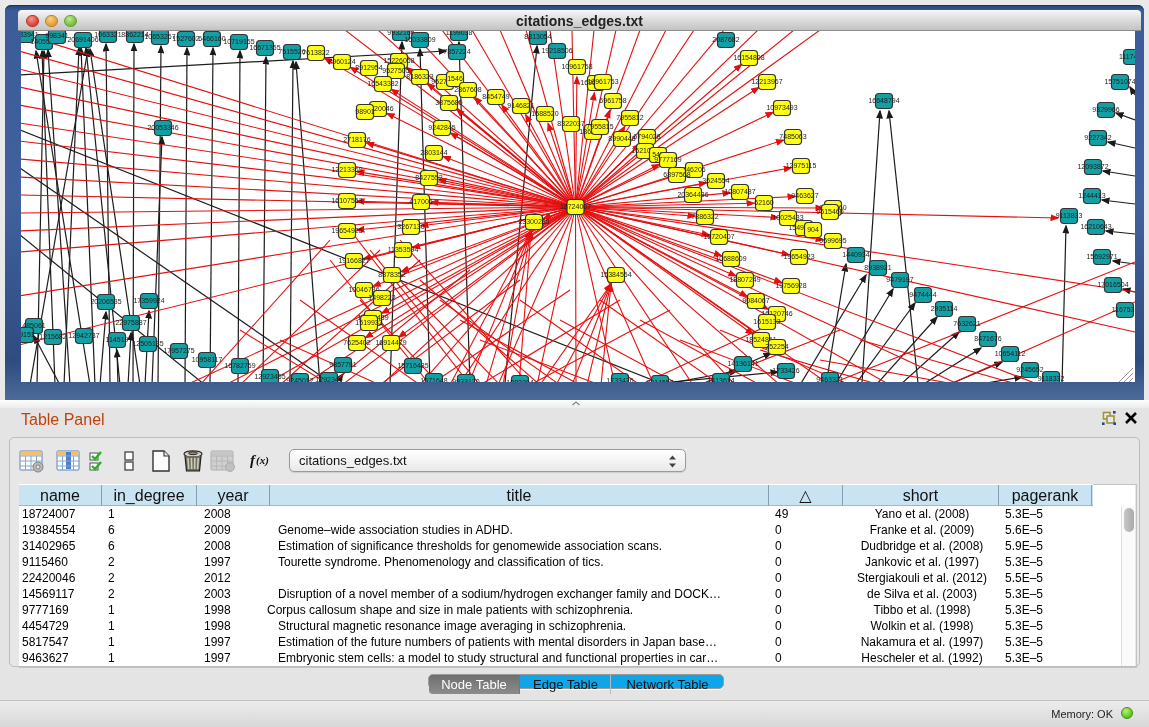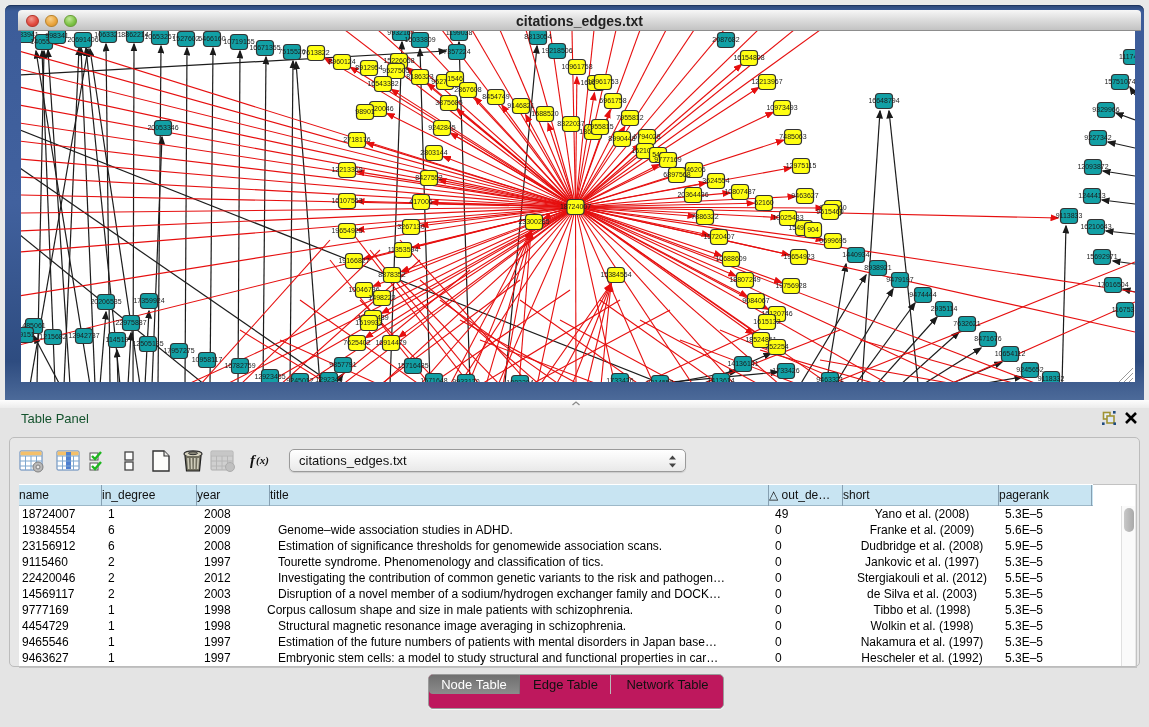--- a/index.html
+++ b/index.html
@@ -2,30 +2,30 @@
 <html><head><meta charset="utf-8"><style>
 *{margin:0;padding:0;box-sizing:border-box}
 body{width:1149px;height:727px;background:#e9e9e9;font-family:"Liberation Sans",sans-serif;position:relative;overflow:hidden}
 #win{position:absolute;left:5px;top:5px;width:1139px;height:396px;border-radius:6px 6px 0 0;background:linear-gradient(#2a4473,#3c5c99 6px,#41619e 50%,#2e4c80 90%,#4d6b9a);box-shadow:inset 0 1px 0 #1e3560}
 #tbar{position:absolute;left:13px;top:5px;width:1123px;height:21px;border-radius:4px 4px 0 0;background:linear-gradient(#f7f7f7,#d9d9d9 55%,#c3c3c3);border-bottom:1px solid #8d8d8d}
 #title{position:absolute;left:0;top:3px;width:100%;text-align:center;font-size:14px;font-weight:bold;color:#222}
 .tl{position:absolute;top:4.5px;width:12.5px;height:12.5px;border-radius:50%}
 #graphbg{position:absolute;left:16px;top:26px;width:1114px;height:351px;background:#fff}
 #panel{position:absolute;left:0;top:400px;width:1149px;height:327px;background:#e4e4e4}
 #split{position:absolute;left:0;top:0;width:1149px;height:8px;background:linear-gradient(#fdfdfd,#ececec)}
-#ptitle{position:absolute;left:21px;top:11px;font-size:13px;color:#14532d}
+#ptitle{position:absolute;left:21px;top:11px;font-size:16px;color:#c2410c}
 #pframe{position:absolute;left:9px;top:37px;width:1131px;height:230px;background:#e7e7e7;border:1px solid #bcbcbc;border-radius:5px}
 #thead{position:absolute;left:19px;top:84px;width:1074px;height:22px;background:#c8e4f2;border-top:1px solid #fff;border-bottom:1px solid #9db8c8}
-#thead .hc{position:absolute;top:0;height:22px;border-right:1px solid #86a0b2;font-size:12px;color:#111;line-height:21px}
+#thead .hc{position:absolute;top:0;height:22px;border-right:1px solid #86a0b2;font-size:16px;color:#111;text-align:center;line-height:21px}
 #tbody{position:absolute;left:19px;top:106px;width:1116px;height:160px;background:#fff}
 .trow{position:absolute;left:0;width:1116px;height:16px;font-size:12px;color:#000}
 .trow span{position:absolute;top:0;line-height:16px}
 #sbar{position:absolute;left:1121px;top:106px;width:14px;height:160px;background:#fafafa;border-left:1px solid #e0e0e0}
 #sthumb{position:absolute;left:1.5px;top:2px;width:10px;height:24px;background:linear-gradient(90deg,#c8c8c8,#a9a9a9);border-radius:5px}
-#tabs{position:absolute;left:428px;top:274px;width:296px;height:35px;background:#be185d;border:1px solid #9a9a9a;border-radius:5px;box-shadow:0 1px 0 rgba(255,255,255,.7)}
+#tabs{position:absolute;left:428px;top:274px;width:296px;height:15px;background:#0ea5e9;border:1px solid #9a9a9a;border-radius:5px;box-shadow:0 1px 0 rgba(255,255,255,.7)}
 #tabs .seg{position:absolute;top:0;height:19px;font-size:13px;text-align:center;line-height:19px;color:#111}
 #status{position:absolute;left:0;top:300px;width:1149px;height:27px;background:linear-gradient(#ececec,#d8d8d8);border-top:1px solid #c2c2c2}
 </style></head><body>
 <div id="win">
   <div id="tbar">
     <span class="tl" style="left:8px;background:radial-gradient(circle at 40% 30%,#f09a90,#e1483c 60%,#c23a30);border:1px solid #b5352c"></span>
     <span class="tl" style="left:27px;background:radial-gradient(circle at 40% 30%,#f8d089,#e9a33b 60%,#cc8c2e);border:1px solid #b9832d"></span>
     <span class="tl" style="left:46px;background:radial-gradient(circle at 40% 30%,#c2e89a,#7bc243 60%,#64a636);border:1px solid #6b9e3a"></span>
     <div id="title">citations_edges.txt</div>
   </div>
@@ -647,42 +647,41 @@
       <div class="trow" style="top:16px">
         <span style="left:3px">19384554</span>
         <span style="left:89px">6</span>
         <span style="left:185px">2009</span>
         <span style="left:259px;width:490px;overflow:hidden;white-space:nowrap">Genome–wide association studies in ADHD.</span>
         <span style="left:756px">0</span>
         <span style="left:825px;width:156px;text-align:center">Franke et al. (2009)</span>
         <span style="left:986px">5.6E–5</span>
       </div>
       <div class="trow" style="top:32px">
-        <span style="left:3px">23156912</span>
+        <span style="left:3px">31402965</span>
         <span style="left:89px">6</span>
         <span style="left:185px">2008</span>
         <span style="left:259px;width:490px;overflow:hidden;white-space:nowrap">Estimation of significance thresholds for genomewide association scans.</span>
         <span style="left:756px">0</span>
         <span style="left:825px;width:156px;text-align:center">Dudbridge et al. (2008)</span>
         <span style="left:986px">5.9E–5</span>
       </div>
       <div class="trow" style="top:48px">
         <span style="left:3px">9115460</span>
         <span style="left:89px">2</span>
         <span style="left:185px">1997</span>
         <span style="left:259px;width:490px;overflow:hidden;white-space:nowrap">Tourette syndrome. Phenomenology and classification of tics.</span>
         <span style="left:756px">0</span>
         <span style="left:825px;width:156px;text-align:center">Jankovic et al. (1997)</span>
         <span style="left:986px">5.3E–5</span>
       </div>
       <div class="trow" style="top:64px">
         <span style="left:3px">22420046</span>
         <span style="left:89px">2</span>
         <span style="left:185px">2012</span>
-        <span style="left:259px;width:490px;overflow:hidden;white-space:nowrap">Investigating the contribution of common genetic variants to the risk and pathogen…</span>
         <span style="left:756px">0</span>
         <span style="left:825px;width:156px;text-align:center">Stergiakouli et al. (2012)</span>
         <span style="left:986px">5.5E–5</span>
       </div>
       <div class="trow" style="top:80px">
         <span style="left:3px">14569117</span>
         <span style="left:89px">2</span>
         <span style="left:185px">2003</span>
         <span style="left:259px;width:490px;overflow:hidden;white-space:nowrap">Disruption of a novel member of a sodium/hydrogen exchanger family and DOCK…</span>
         <span style="left:756px">0</span>
@@ -701,21 +700,21 @@
       <div class="trow" style="top:112px">
         <span style="left:3px">4454729</span>
         <span style="left:89px">1</span>
         <span style="left:185px">1998</span>
         <span style="left:259px;width:490px;overflow:hidden;white-space:nowrap">Structural magnetic resonance image averaging in schizophrenia.</span>
         <span style="left:756px">0</span>
         <span style="left:825px;width:156px;text-align:center">Wolkin et al. (1998)</span>
         <span style="left:986px">5.3E–5</span>
       </div>
       <div class="trow" style="top:128px">
-        <span style="left:3px">9465546</span>
+        <span style="left:3px">5817547</span>
         <span style="left:89px">1</span>
         <span style="left:185px">1997</span>
         <span style="left:259px;width:490px;overflow:hidden;white-space:nowrap">Estimation of the future numbers of patients with mental disorders in Japan base…</span>
         <span style="left:756px">0</span>
         <span style="left:825px;width:156px;text-align:center">Nakamura et al. (1997)</span>
         <span style="left:986px">5.3E–5</span>
       </div>
       <div class="trow" style="top:144px">
         <span style="left:3px">9463627</span>
         <span style="left:89px">1</span>
@@ -727,12 +726,16 @@
       </div>
   </div>
   <div id="sbar">
       <div id="sthumb"></div>
     </div>
   <div id="tabs">
     <div class="seg" style="left:0;width:91px;background:linear-gradient(#6f6f6f,#8c8c8c);color:#fff;border-radius:4px 0 0 4px;border-right:1px solid #777">Node Table</div>
     <div class="seg" style="left:92px;width:90px;border-right:1px solid #bbb">Edge Table</div>
     <div class="seg" style="left:183px;width:111px">Network Table</div>
   </div>
+  <div id="status">
+    <span style="position:absolute;right:36px;top:7px;font-size:11px;color:#222">Memory: OK</span>
+    <span style="position:absolute;right:16px;top:6px;width:12px;height:12px;border-radius:50%;background:radial-gradient(circle at 38% 30%,#b7f07a,#5ecc1e 65%,#46a812);border:1px solid #3f8f12"></span>
+  </div>
 </div>
 </body></html>

